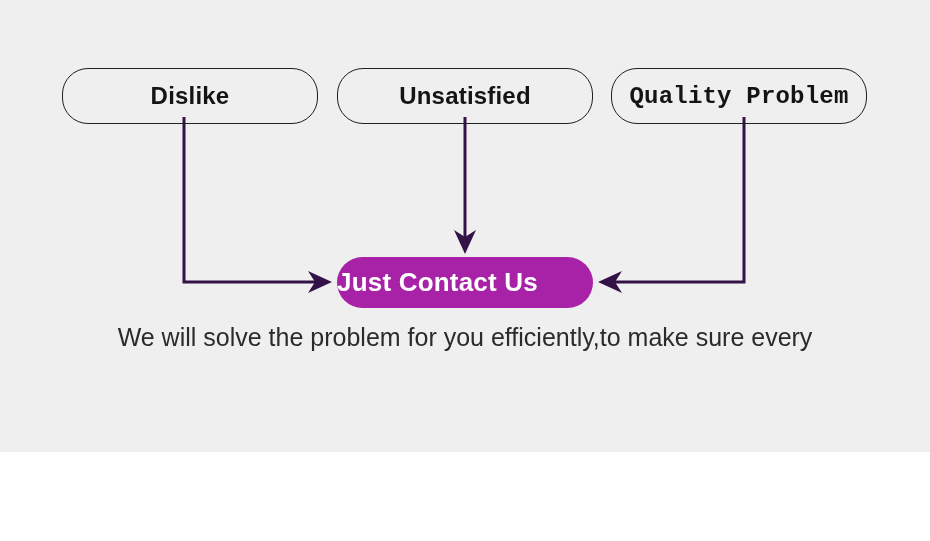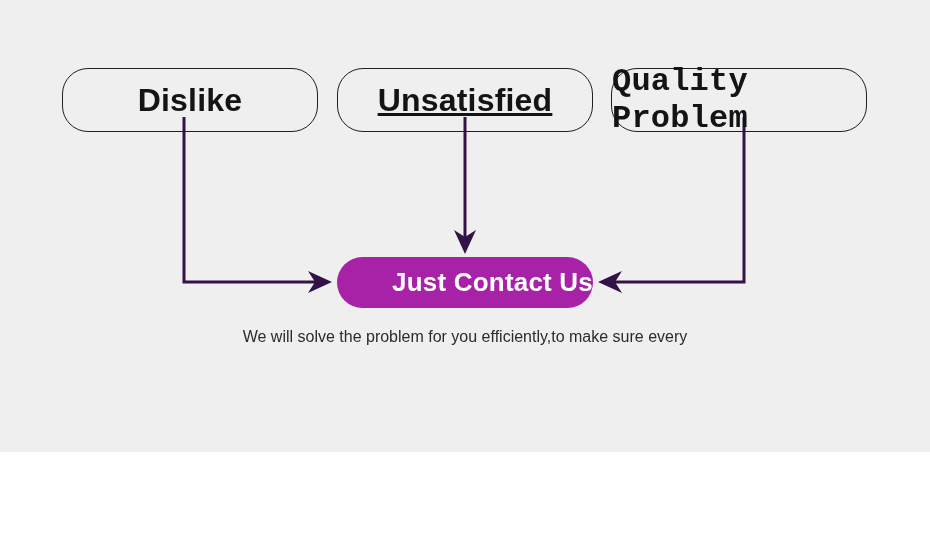--- a/index.html
+++ b/index.html
@@ -28,58 +28,58 @@
   }
   .arrows-svg{
     position:absolute;
     left:0;top:0;
     width:930px;height:452px;
     pointer-events:none;
   }
   .pill{
     position:absolute;
     top:68px;
-    width:256px;height:64px;
+    width:256px;height:56px;
     border:1.5px solid var(--pill-border);
     border-radius:26px;
     display:flex;
     align-items:center;
     justify-content:center;
-    font-size:32px;
+    font-size:24px;
     font-weight:700;
     color:var(--pill-text);
     background:transparent;
     letter-spacing:0.2px;
   }
   .pill-dislike{left:62px;}
-  .pill-unsatisfied{left:337px;text-decoration:underline;}
+  .pill-unsatisfied{left:337px;}
   .pill-quality{left:611px;font-family:Liberation Mono, monospace;}
   .contact-btn{
     position:absolute;
     left:337px;top:257px;
     width:256px;height:51px;
     border:none;
     border-radius:26px;
     background:var(--accent);
     color:var(--accent-text);
     font-family:inherit;
     font-size:26px;
     font-weight:700;
     display:flex;
     align-items:center;
-    justify-content:flex-end;
+    justify-content:flex-start;
     cursor:pointer;
     letter-spacing:0.2px;
   }
   .caption{
     position:absolute;
     left:0;top:322px;
     width:930px;
     text-align:center;
-    font-size:16px;
+    font-size:25px;
     line-height:30px;
     color:var(--caption-text);
   }
 </style>
 </head>
 <body>
 
 <div class="panel">
 
   <svg class="arrows-svg" viewBox="0 0 930 452" xmlns="http://www.w3.org/2000/svg" aria-hidden="true">

